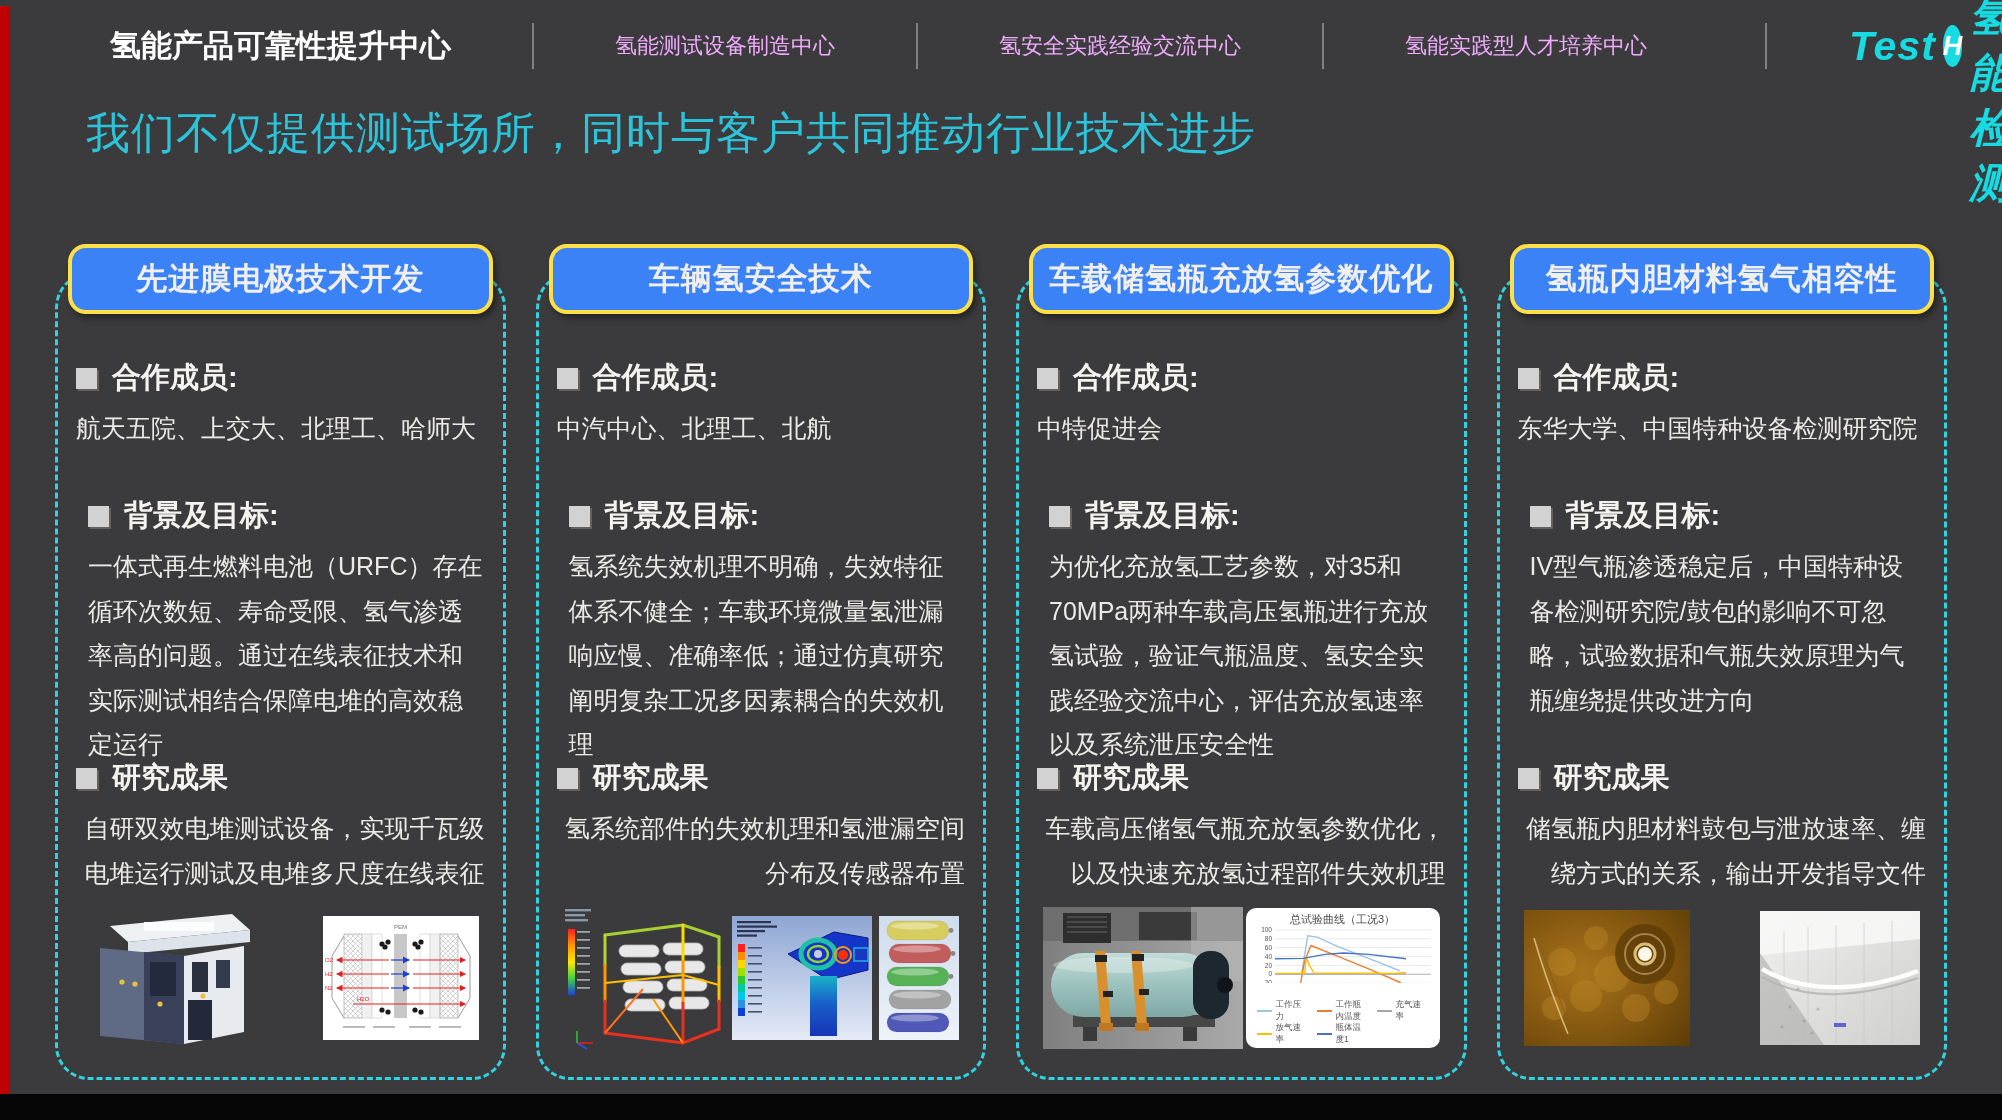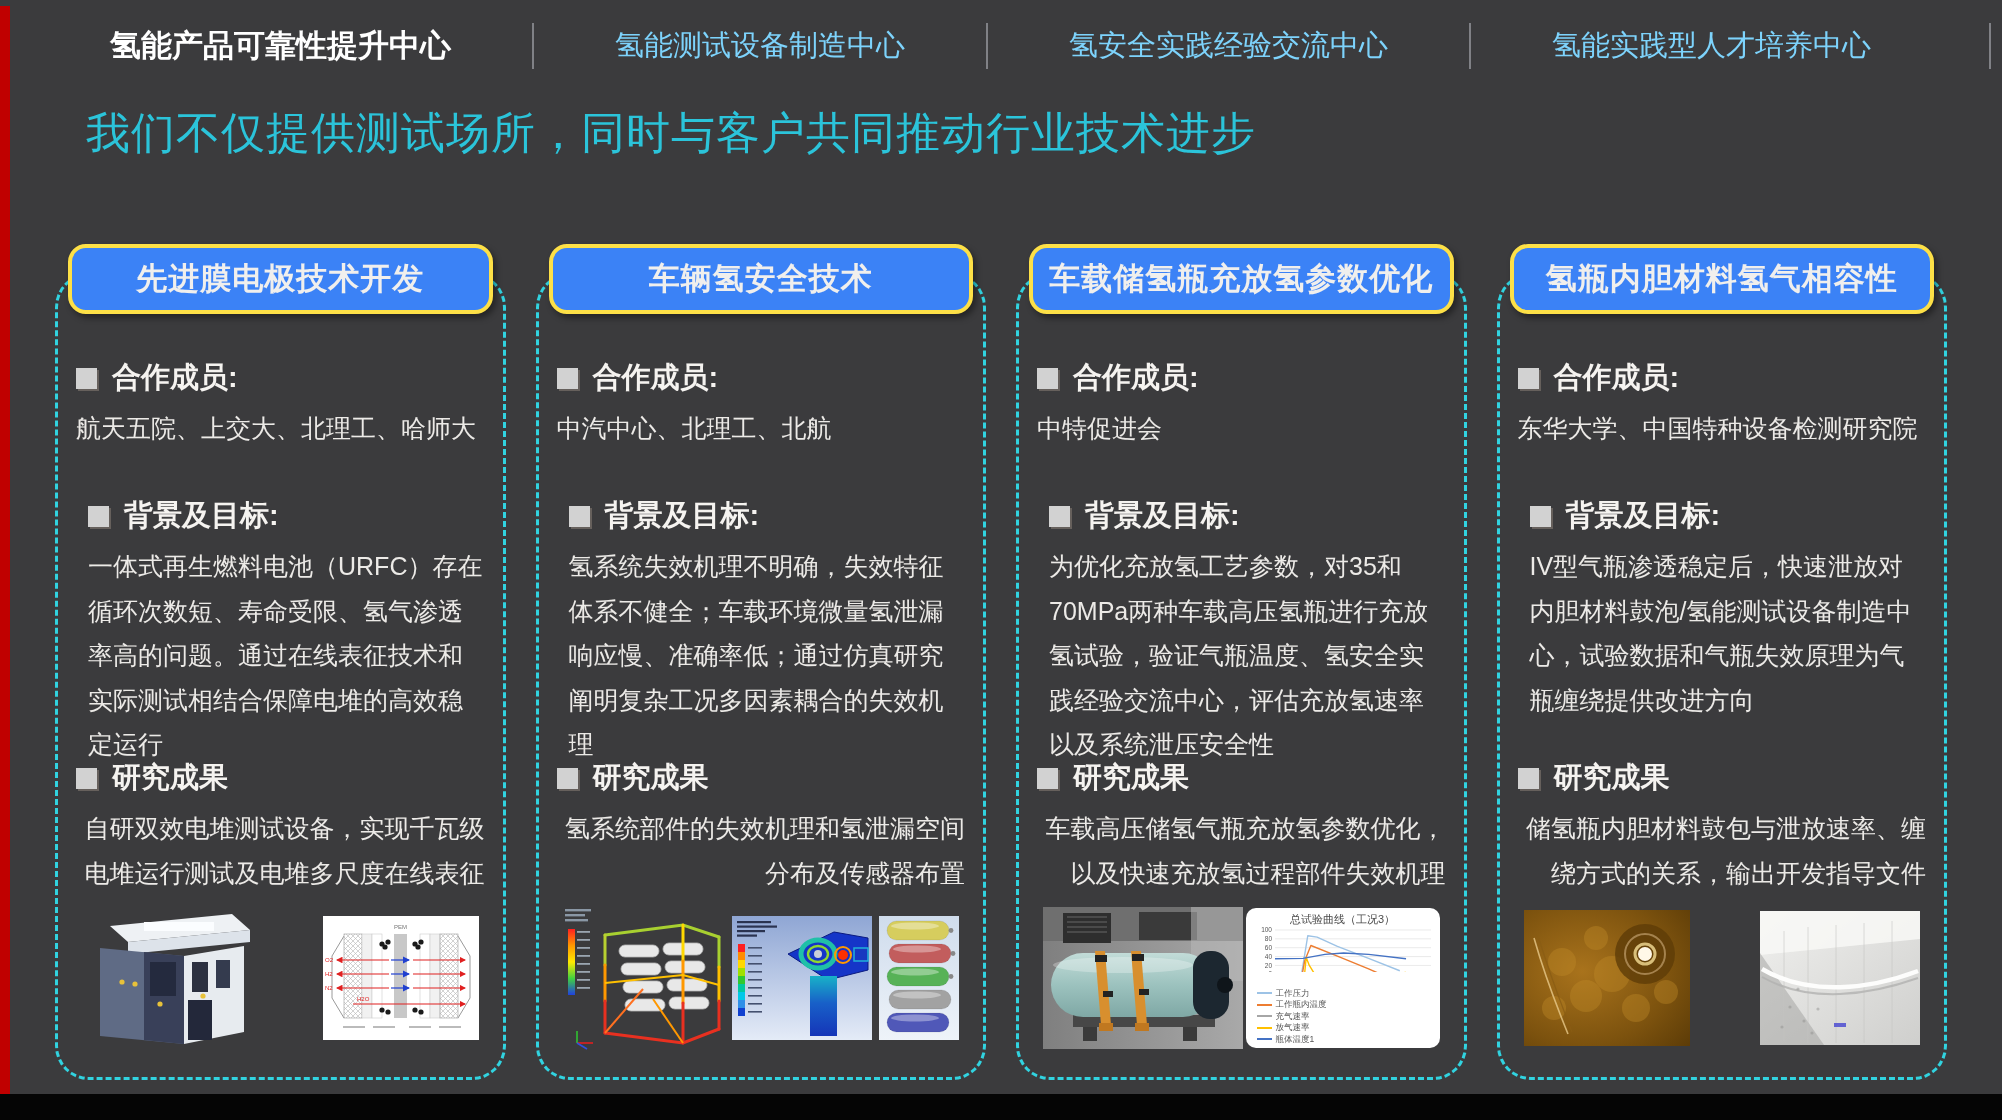--- a/index.html
+++ b/index.html
@@ -5,21 +5,21 @@
   html,body{margin:0;padding:0;background:#3b3b3d;}
   body{width:2002px;height:1120px;position:relative;overflow:hidden;
        font-family:"Liberation Sans",sans-serif;-webkit-font-smoothing:antialiased;}
   .page{position:absolute;inset:0;background:#3b3b3d;}
   .red-strip{position:absolute;left:0;top:6px;width:10px;height:1088px;background:#c00000;}
   .bottom-bar{position:absolute;left:0;bottom:0;width:100%;height:26px;background:#050505;}
 
   
   .nav{position:absolute;top:0;left:0;right:0;height:92px;display:flex;align-items:center;
        padding:0 44px 0 110px;box-sizing:border-box;gap:44px;}
-  .tab{font-size:29px;color:#7dd3fc;padding:0 37px;white-space:nowrap;}
+  .tab{font-size:22px;color:#f0abfc;padding:0 37px;white-space:nowrap;}
   .tab.active{color:#ffffff;font-weight:bold;font-size:31px;padding-left:0;}
   .sep{width:2px;height:46px;background:#808186;flex:0 0 2px;}
   .logo{margin-left:auto;display:flex;align-items:center;gap:7px;cursor:pointer;}
   .logo-latin{color:#17dbe3;font-size:41px;font-weight:bold;font-style:italic;letter-spacing:1px;}
   .logo-badge{width:42px;height:42px;border-radius:50%;background:#17dbe3;display:flex;
               align-items:center;justify-content:center;}
   .logo-badge span{color:#ffffff;font-size:27px;font-weight:bold;font-style:italic;}
   .logo-cjk{color:#17dbe3;font-size:41px;font-weight:bold;font-style:italic;letter-spacing:2px;}
 
   
@@ -41,21 +41,21 @@
   .sec-members{height:138px;}
   .sec-bg{height:262px;margin-left:12px;}
   .sec-results{flex:1;min-height:0;text-align:right;}
   .imgrow{margin-top:auto;height:166px;display:flex;align-items:center;
           justify-content:space-between;padding:0 6px;}
 
   
   .chartbox{width:194px;height:140px;background:#ffffff;display:flex;flex-direction:column;
             align-items:center;padding:3px 2px;box-sizing:border-box;border-radius:10px;}
   .chart-title{font-size:11px;color:#4a4a4a;margin:1px 0 0;}
-  #chart-legend{display:grid;grid-template-columns:1fr;gap:0 8px;width:172px;margin-top:16px;}
+  #chart-legend{display:grid;grid-template-columns:1fr 1fr 1fr;gap:0 8px;width:172px;margin-top:16px;}
   .lgitem{display:flex;align-items:center;gap:4px;font-size:8.5px;color:#555;line-height:1.35;}
   .sw{width:15px;height:2px;display:inline-block;flex:0 0 15px;}
 </style>
 </head>
 <body>
 
 <div class="page">
   <div class="red-strip"></div>
 
   <header class="nav">
@@ -499,21 +499,21 @@
           <span class="bullet"></span>
           <span>合作成员:</span>
           </div>
         <p class="body">东华大学、中国特种设备检测研究院</p>
       </div>
       <div class="sec-bg">
         <div class="sec-label">
           <span class="bullet"></span>
           <span>背景及目标:</span>
           </div>
-        <p class="body">IV型气瓶渗透稳定后，快速泄放对内胆材料鼓泡/氢能测试设备制造中心，试验数据和气瓶失效原理为气瓶缠绕提供改进方向</p>
+        <p class="body">IV型气瓶渗透稳定后，中国特种设备检测研究院/鼓包的影响不可忽略，试验数据和气瓶失效原理为气瓶缠绕提供改进方向</p>
       </div>
       <div class="sec-results">
         <div class="sec-label">
           <span class="bullet"></span>
           <span>研究成果</span>
           </div>
         <p class="body">储氢瓶内胆材料鼓包与泄放速率、缠绕方式的关系，输出开发指导文件</p>
       </div>
       <div class="imgrow">
 

